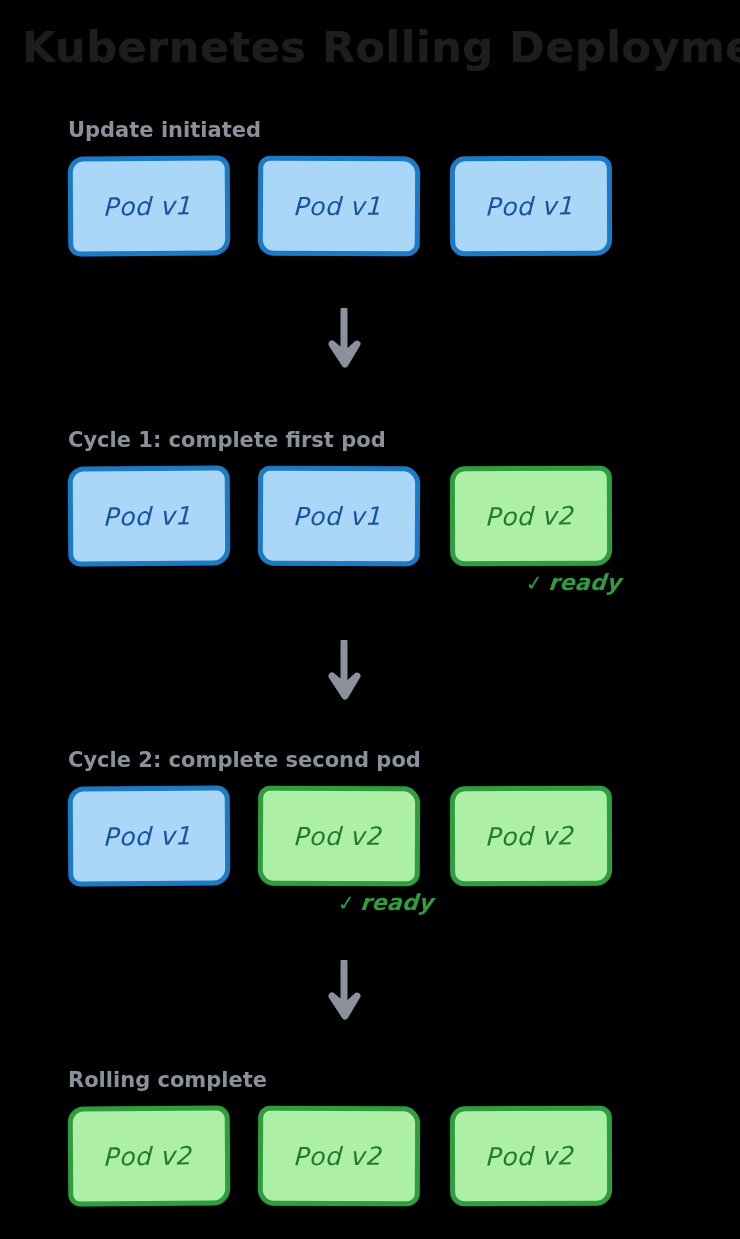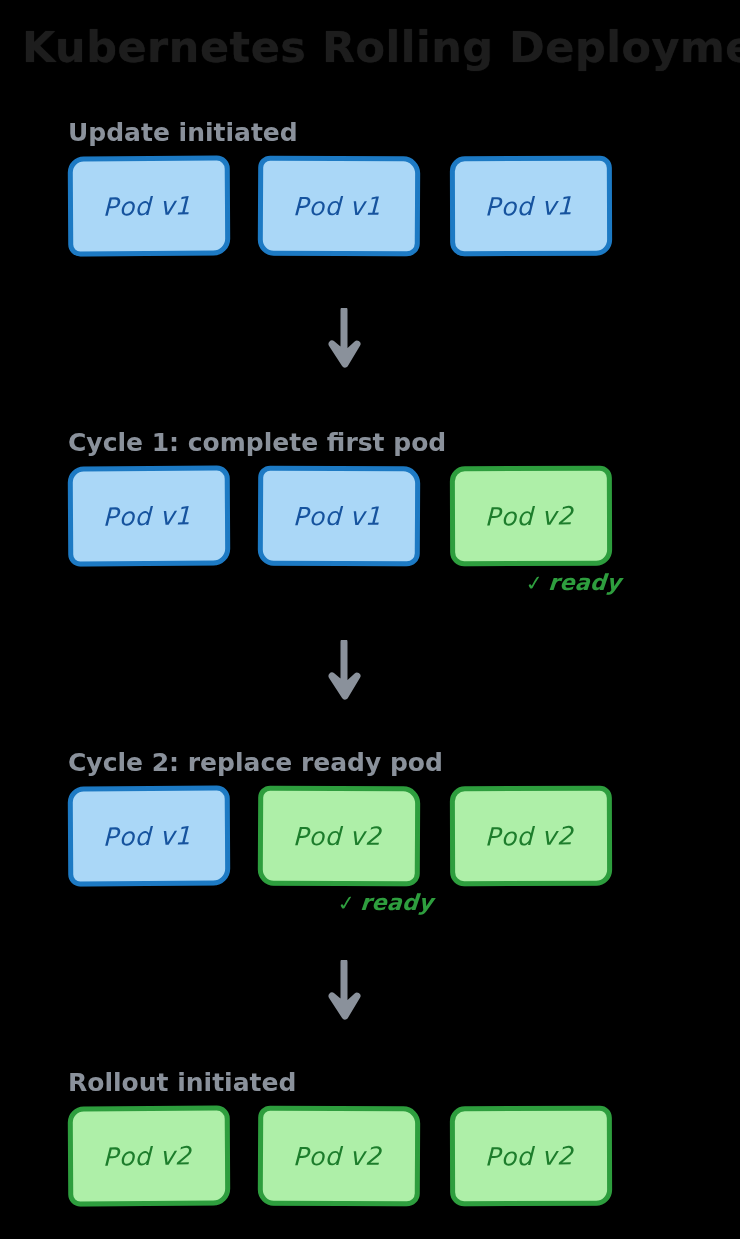--- a/index.html
+++ b/index.html
@@ -44,21 +44,21 @@
     position: absolute;
     left: 0;
     width: 740px;
   }
 
   .stage-label {
     position: absolute;
     left: 68px;
     top: 0;
     font-family: "DejaVu Sans", sans-serif;
-    font-size: 25px;
+    font-size: 21px;
     font-weight: 700;
     color: #8a919b;
     white-space: nowrap;
   }
 
   .pod-row {
     position: absolute;
     left: 60px;
     top: 38px;
     width: 620px;
@@ -203,21 +203,21 @@
     </div>
   </div>
 
   <div class="flow-arrow" style="top:640px;">
     <svg width="44" height="76" viewBox="0 0 44 76" aria-hidden="true">
       <path d="M21 2 L21 40 M9 36 L22 56 L34 36 L22 47 Z" fill="#8a919b" stroke="#8a919b" stroke-width="7" stroke-linecap="round" stroke-linejoin="round"></path>
     </svg>
   </div>
 
   <div class="stage" style="top:748px;">
-    <div class="stage-label">Cycle 2: replace ready pod</div>
+    <div class="stage-label">Cycle 2: complete second pod</div>
     <div class="pod-row">
       <div class="pod v1 slot-0">
         <span class="pod-text">Pod v1</span>
       </div>
       <div class="pod v2 slot-1">
         <span class="pod-text">Pod v2</span>
       </div>
       <div class="pod v2 slot-2">
         <span class="pod-text">Pod v2</span>
       </div>
@@ -227,21 +227,21 @@
     </div>
   </div>
 
   <div class="flow-arrow" style="top:960px;">
     <svg width="44" height="76" viewBox="0 0 44 76" aria-hidden="true">
       <path d="M21 2 L21 40 M9 36 L22 56 L34 36 L22 47 Z" fill="#8a919b" stroke="#8a919b" stroke-width="7" stroke-linecap="round" stroke-linejoin="round"></path>
     </svg>
   </div>
 
   <div class="stage" style="top:1068px;">
-    <div class="stage-label">Rollout initiated</div>
+    <div class="stage-label">Rolling complete</div>
     <div class="pod-row">
       <div class="pod v2 slot-0">
         <span class="pod-text">Pod v2</span>
       </div>
       <div class="pod v2 slot-1">
         <span class="pod-text">Pod v2</span>
       </div>
       <div class="pod v2 slot-2">
         <span class="pod-text">Pod v2</span>
       </div>

